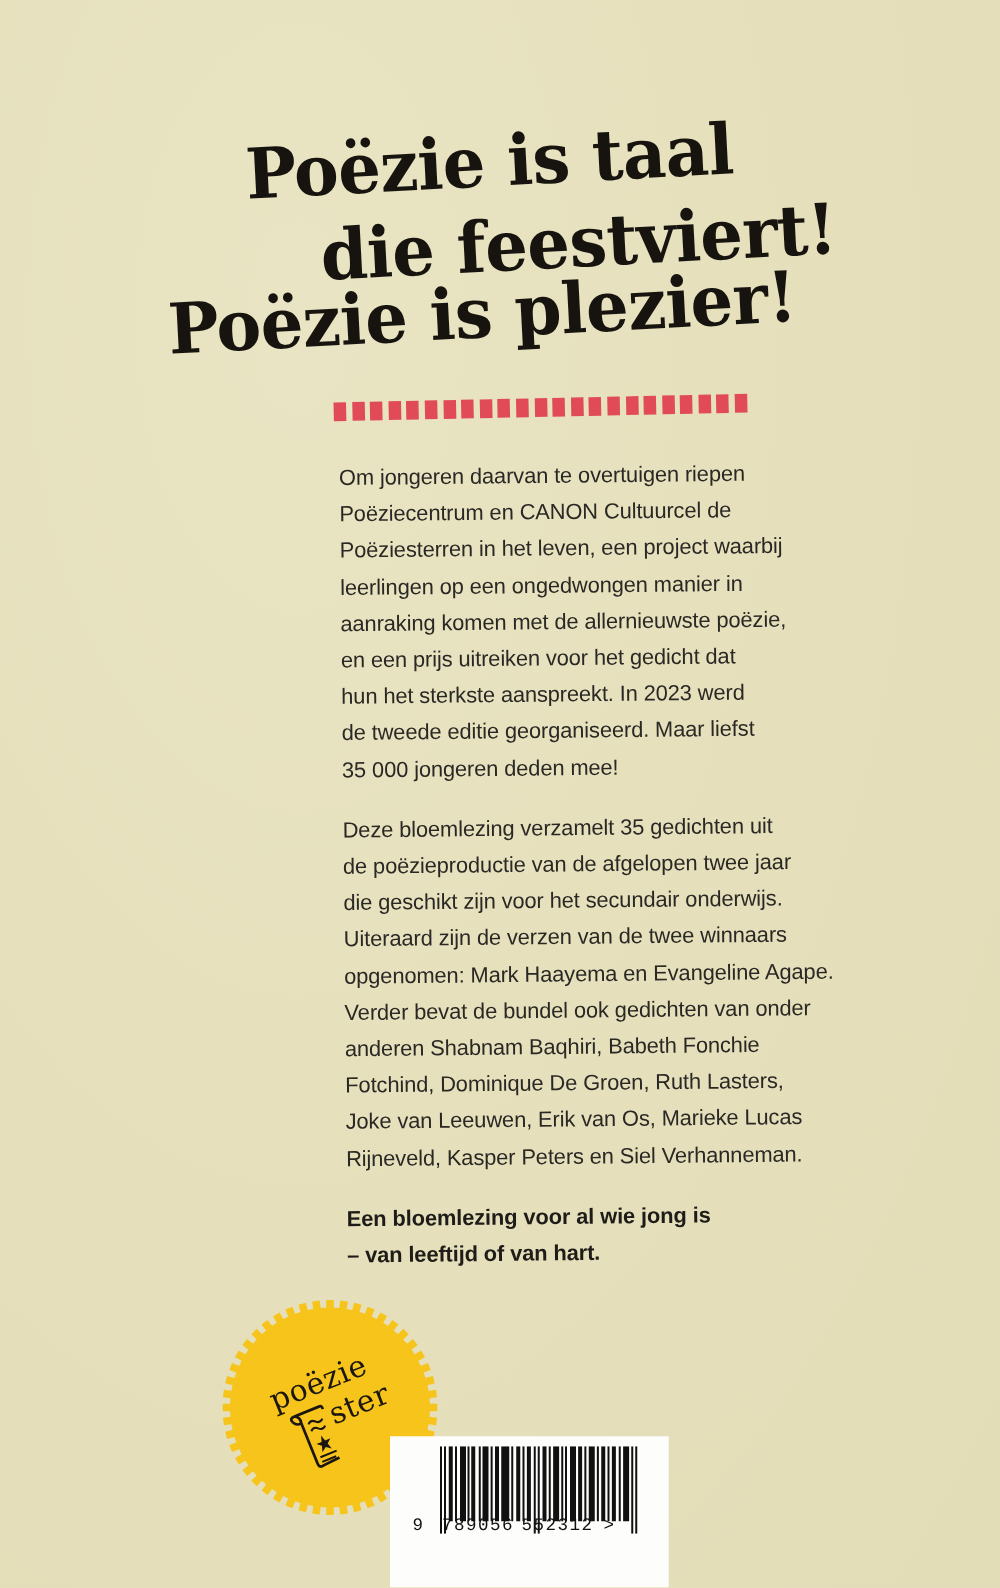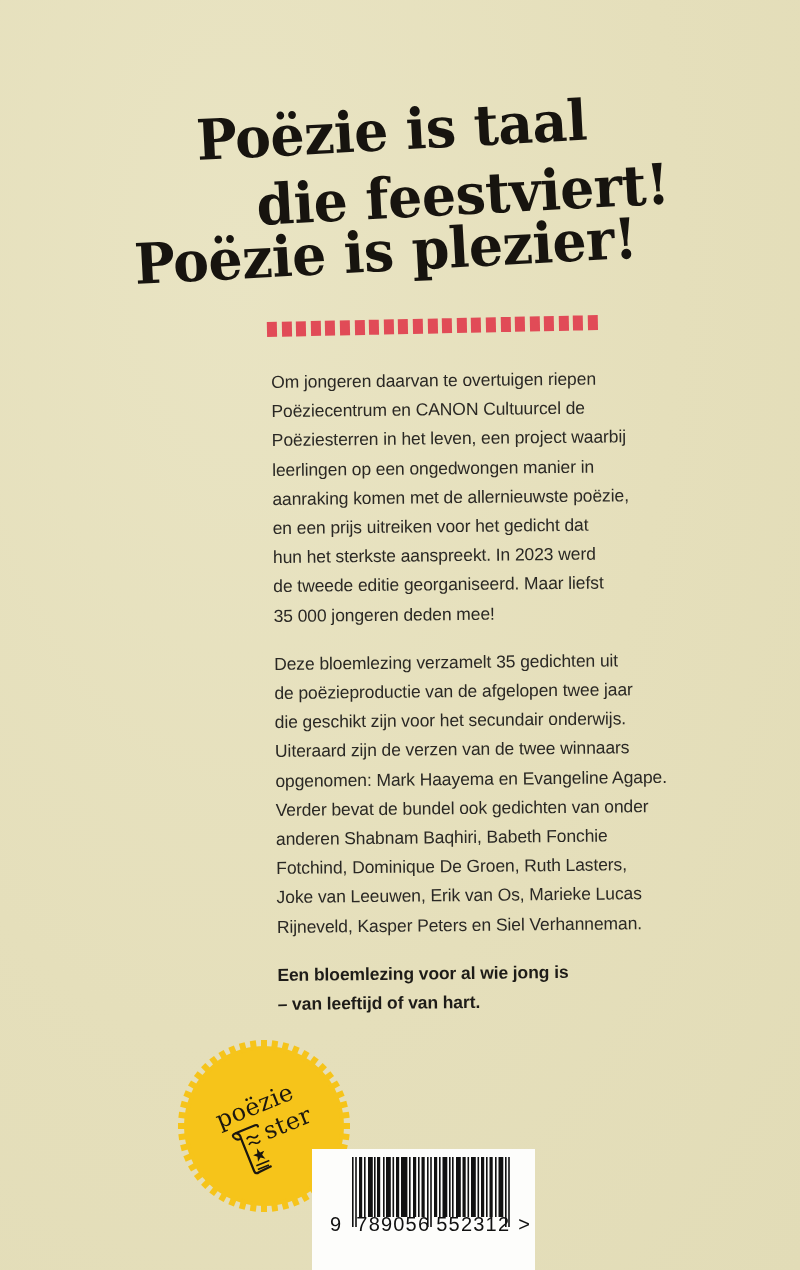--- a/index.html
+++ b/index.html
@@ -143,22 +143,22 @@
       position: absolute;
       left: 40px;
       top: 8px;
       width: 160px;
       height: 70px;
     }
     .barcode-number {
       position: absolute;
       left: 18px;
       top: 64px;
-      font-family: Liberation Sans, sans-serif;
-      font-size: 20px;
+      font-family: Liberation Mono, monospace;
+      font-size: 14px;
       color: #111;
       letter-spacing: 1.2px;
       white-space: nowrap;
     }
     .barcode-number .lead { margin-right: 14px; }
     .barcode-number .g1 { margin-right: 6px; }
     .barcode-number .arrow { margin-left: 8px; }
   </style>
 </head>
 <body>

